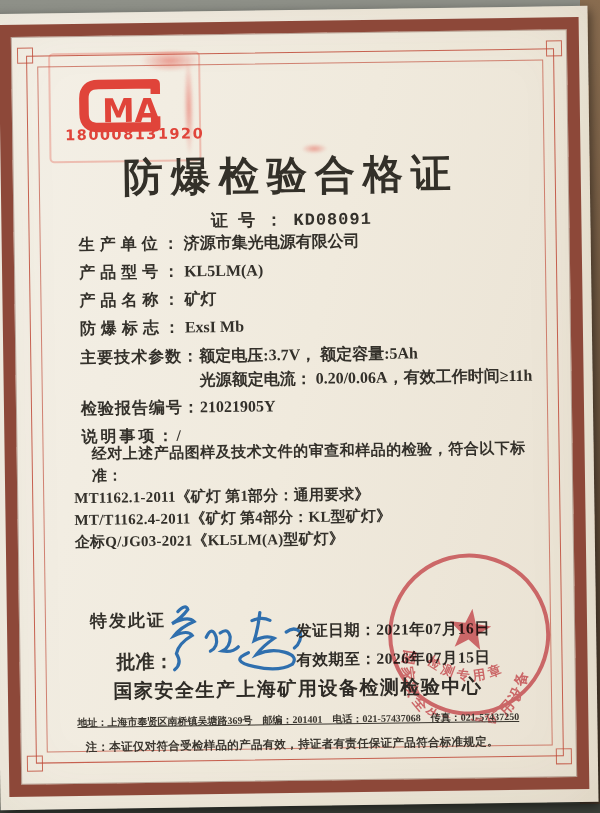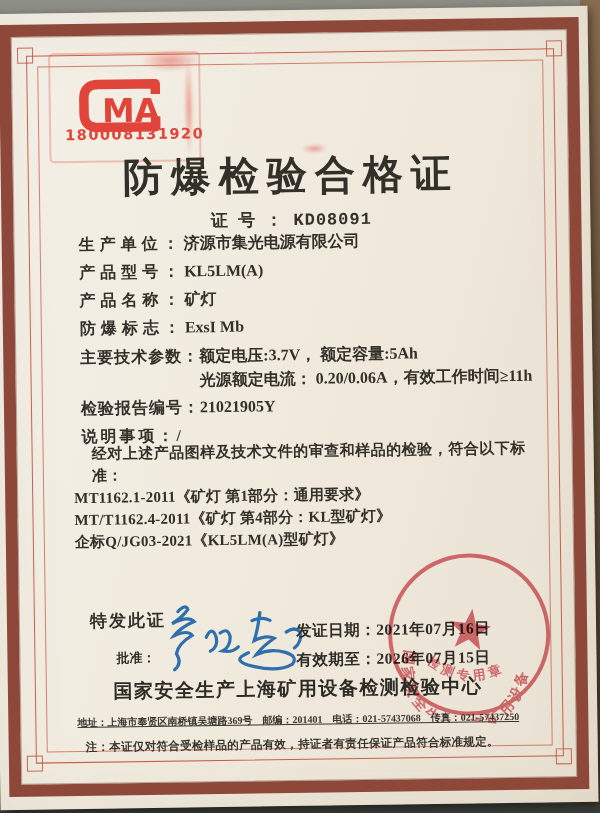--- a/index.html
+++ b/index.html
@@ -55,21 +55,21 @@
   .frow.params { line-height:24px; margin-bottom:4px; }
   .frow.params .fvalue span { display:block; }
 
   .standards { position:absolute; left:78px; top:430px; right:40px; color:#33302a;
     font-size:15px; font-weight:700; line-height:22px; }
   .standards .intro { padding-left:18px; letter-spacing:.5px; }
   .standards .std { letter-spacing:.2px; }
 
   
   .grant { position:absolute; left:92px; top:597px; font-size:17px; font-weight:bold; letter-spacing:2px; color:#33302a; }
-  .approve { position:absolute; left:118px; top:637px; font-size:13px; font-weight:bold; color:#33302a; }
+  .approve { position:absolute; left:118px; top:637px; font-size:19px; font-weight:bold; color:#33302a; }
   .sig { position:absolute; left:160px; top:586px; width:158px; height:84px; }
   .dates { position:absolute; left:298px; top:606px; font-size:15.5px; font-weight:bold;
     color:#2f2c27; line-height:29px; letter-spacing:.5px; }
 
   
   .seal { position:absolute; left:386px; top:542px; width:170px; height:170px;
     mix-blend-mode:multiply; opacity:.82; transform:rotate(8deg); }
 
   
   .org { position:absolute; left:0; top:666px; width:100%; text-align:center;

